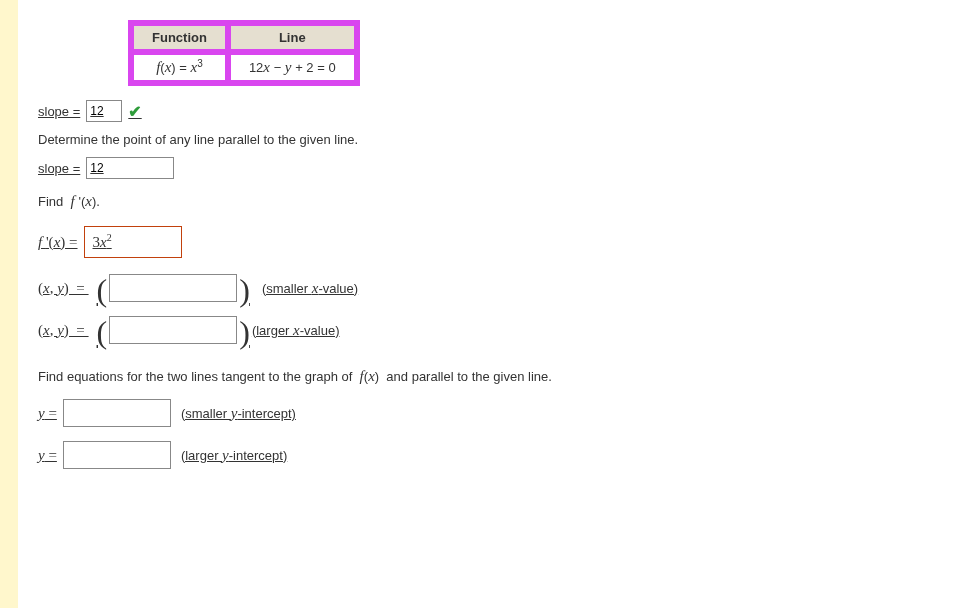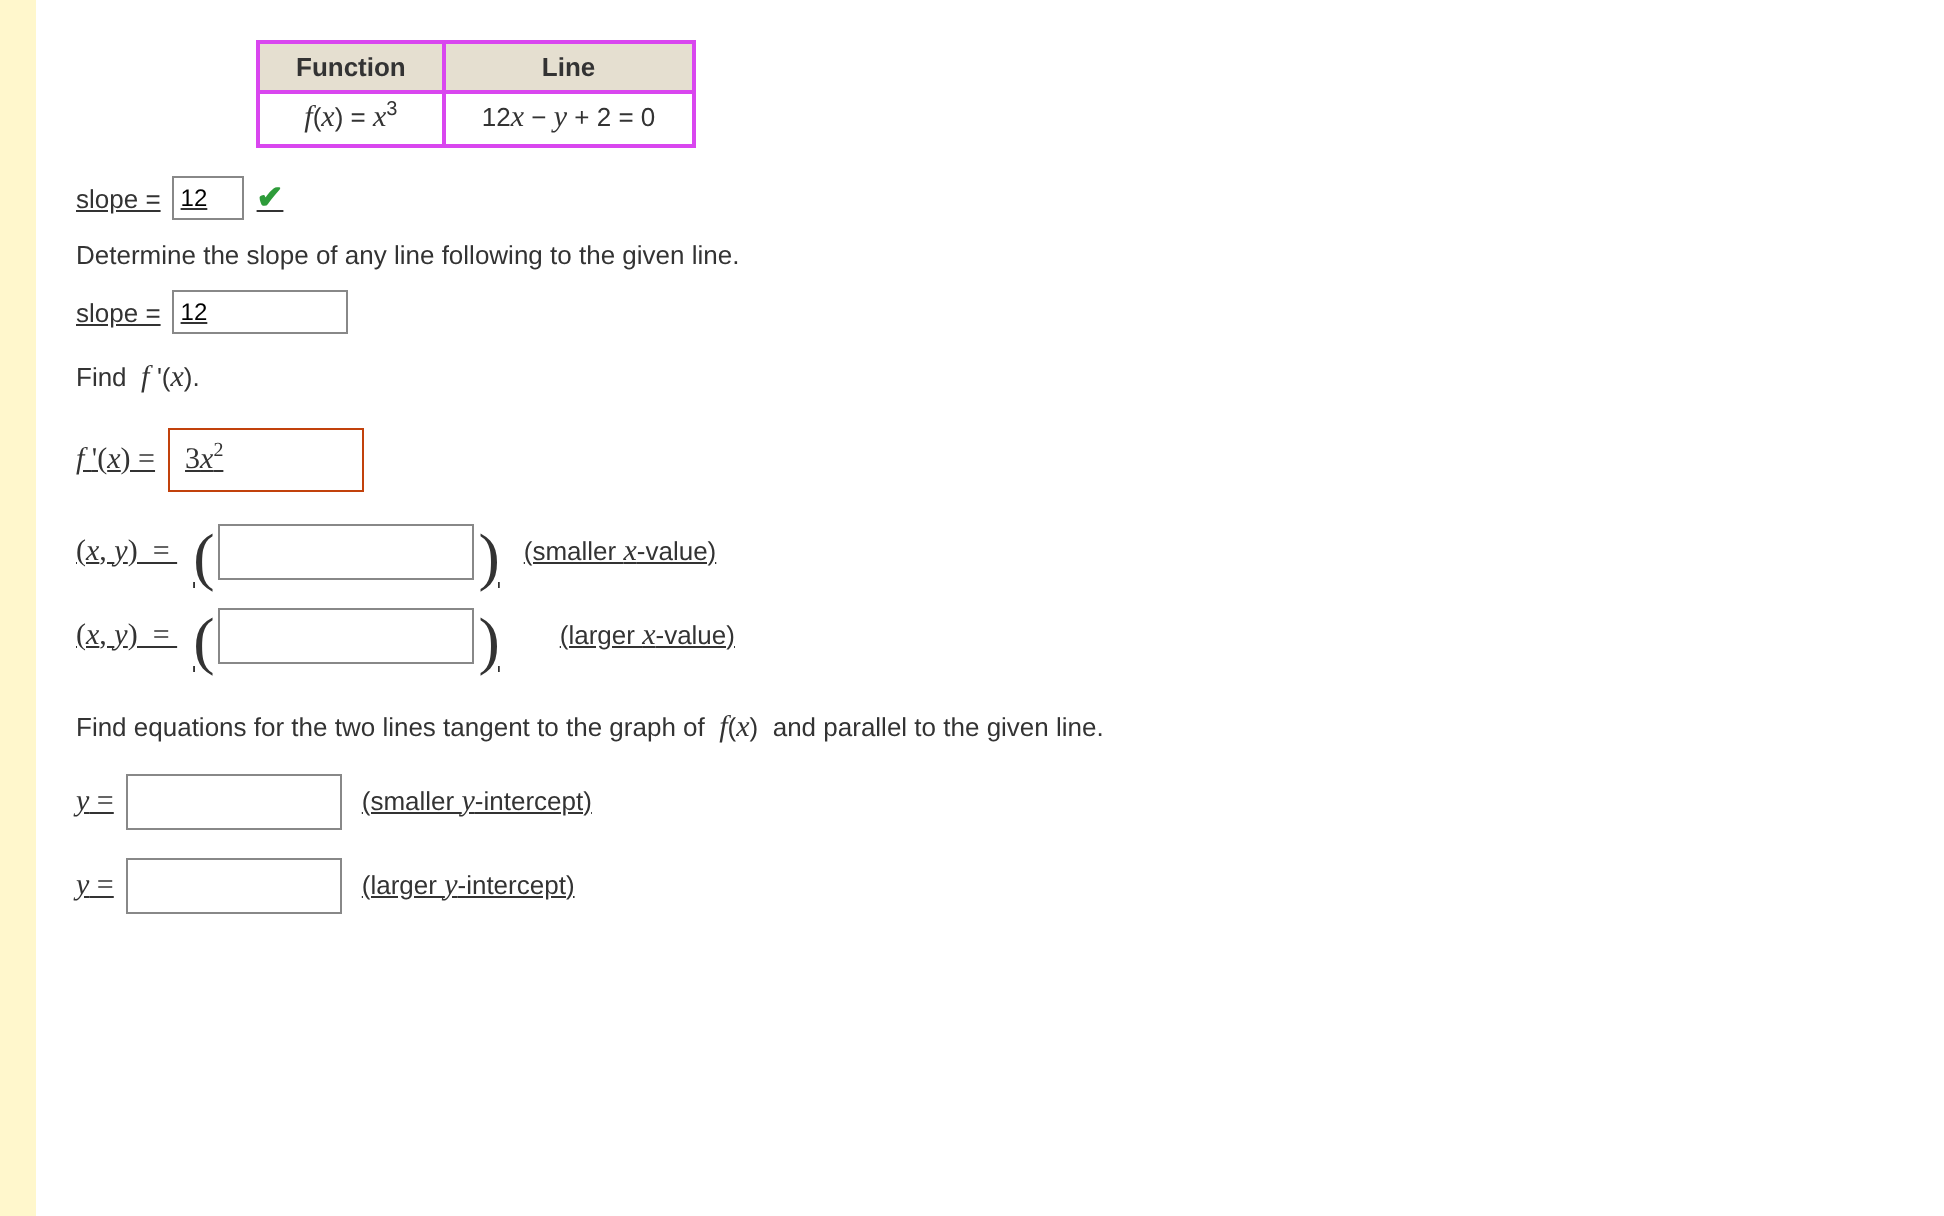--- a/index.html
+++ b/index.html
@@ -20,21 +20,21 @@
     flex: 1;
   }
   .section {
     margin-bottom: 16px;
   }
   table.func-table {
     border-collapse: collapse;
     margin: 8px 0 14px 90px;
   }
   table.func-table th, table.func-table td {
-    border: 2px solid #d946ef;
+    border: 6px solid #d946ef;
     padding: 4px 18px;
     text-align: center;
     font-size: 13px;
   }
   table.func-table th {
     background: #e5dfd0;
     font-weight: bold;
   }
   .row {
     margin: 10px 0;
@@ -127,21 +127,21 @@
     </tr>
   </tbody>
     </table>
 
   <div class="row">
     <span class="label">slope = </span>
     <input class="short" value="12" style="">
     <span class="check">✔</span>
   </div>
 
-  <div>Determine the slope of any line following to the given line.</div>
+  <div>Determine the point of any line parallel to the given line.</div>
   <div class="row">
     <span class="label">slope = </span>
     <input class="med" value="12" style="">
   </div>
 
   <div style="margin-top:14px">Find&nbsp; <span class="math-i">f </span>'(<span class="math-i">x</span>).</div>
   <div class="row" style="margin-top:16px">
     <span class="label math"><span class="math-i">f </span>'(<span class="math-i">x</span>) = </span>
     <span style="display:inline-block;border:1px solid #c2410c;padding:4px 8px;min-width:80px;height:22px;line-height:22px" class="math">3<span class="math-i">x</span><sup>2</sup></span>
   </div>
@@ -153,21 +153,21 @@
     <input class="tang" style="">
     <span class="bigparen">)</span>
     <span style="margin-left:10px">(smaller <span class="math-i">x</span>-value)</span>
   </div>
 
   <div class="row" style="margin-top:10px">
     <span class="math label">(<span class="math-i">x</span>, <span class="math-i">y</span>) &nbsp;=&nbsp;</span>
     <span class="bigparen">(</span>
     <input class="tang" style="">
     <span class="bigparen">)</span>
-    <span style="margin-left:28px">(larger <span class="math-i">x</span>-value)</span>
+    <span style="margin-left:0">(larger <span class="math-i">x</span>-value)</span>
   </div>
 
   <div style="margin-top:22px">Find equations for the two lines tangent to the graph of&nbsp; <span class="math-i">f</span>(<span class="math-i">x</span>)&nbsp; and parallel to the given line.</div>
 
   <div class="row" style="margin-top:14px">
     <span class="math label"><span class="math-i">y</span> = </span>
     <input class="wide" style="">
     <span style="margin-left:10px">(smaller <span class="math-i">y</span>-intercept)</span>
   </div>
 

